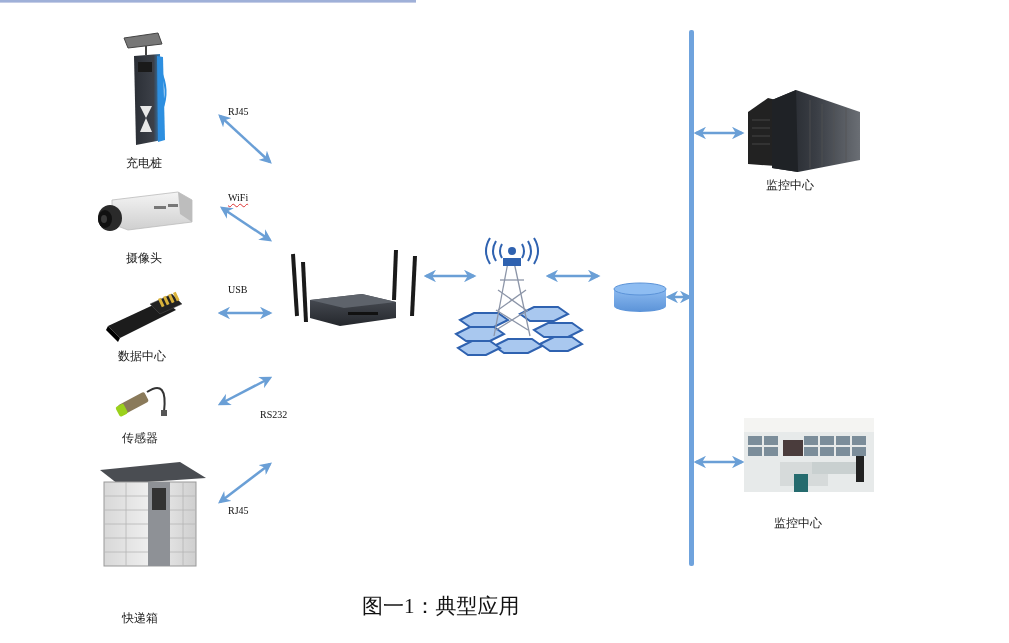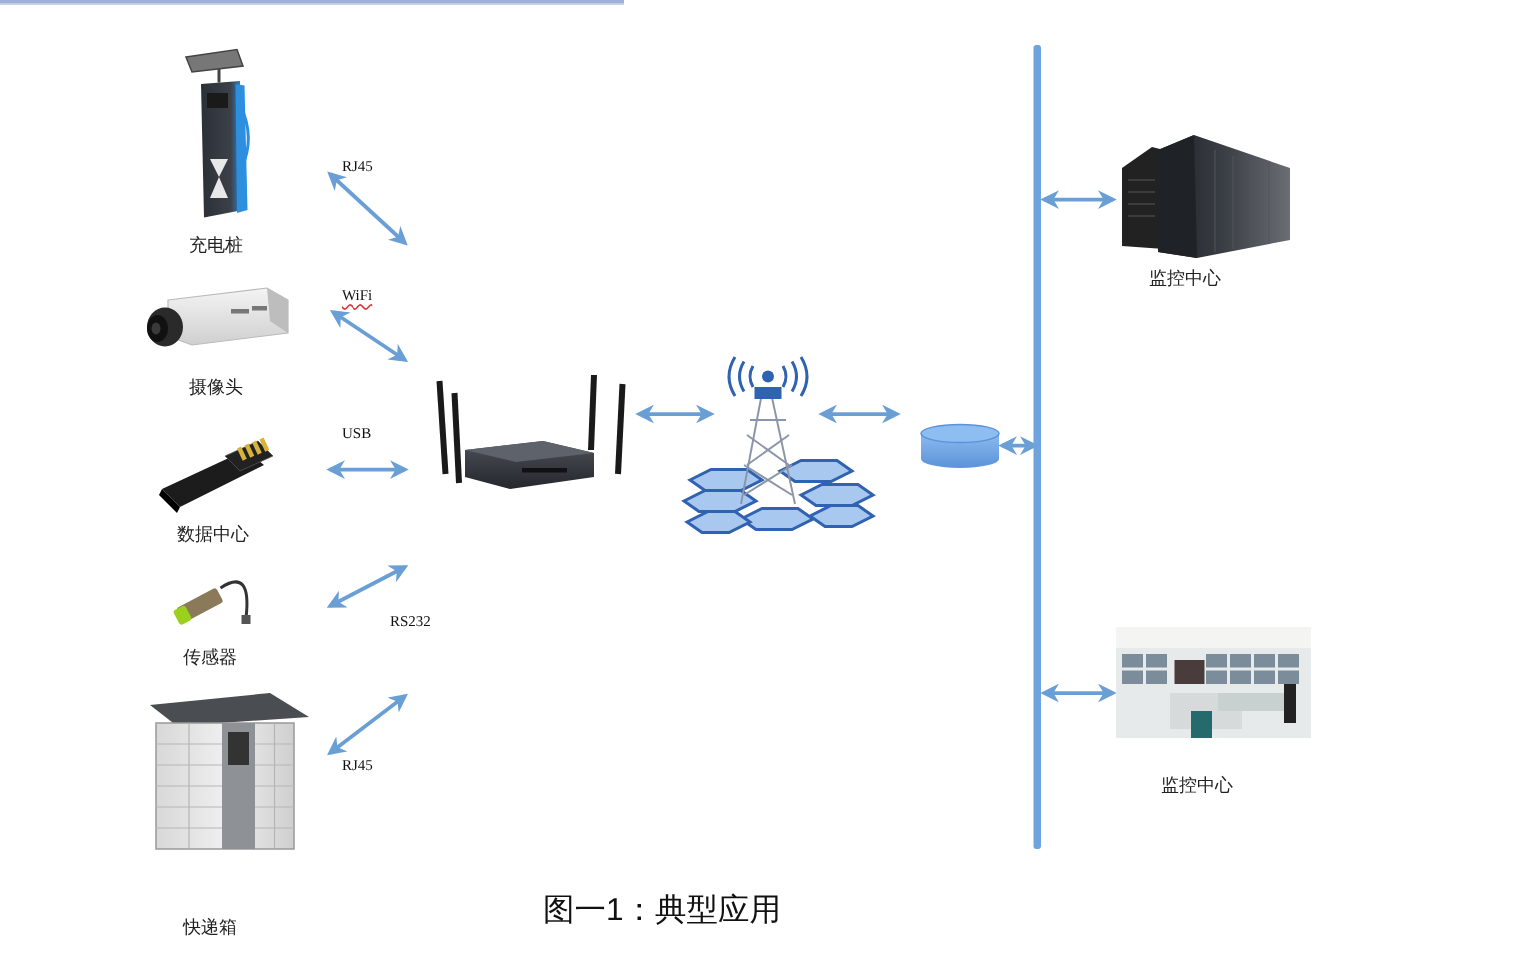--- a/index.html
+++ b/index.html
@@ -3,21 +3,21 @@
 <meta charset="utf-8">
 <style>
   html, body { margin: 0; padding: 0; background: #ffffff; }
   body { width: 1009px; height: 643px; position: relative; overflow: hidden;
          font-family: "Liberation Sans", "DejaVu Sans", sans-serif; }
   .abs { position: absolute; }
   .topbar { left: 0; top: 0; width: 416px; height: 2px; background: #9fb0d8; border-bottom: 1px solid #c5cde6; }
   .label { font-family: Liberation Sans, sans-serif; font-size: 12px; color: #222; white-space: nowrap; }
   .proto { font-family: Liberation Serif, serif; font-size: 10px; color: #111; white-space: nowrap; }
   .wavy { text-decoration: underline wavy #d33; text-decoration-thickness: 1px; text-underline-offset: 2px; }
-  .caption { font-family: Liberation Sans, sans-serif; font-size: 21px; color: #111; white-space: nowrap; }
+  .caption { font-family: Liberation Serif, serif; font-size: 21px; color: #111; white-space: nowrap; }
   svg.overlay { position: absolute; left: 0; top: 0; }
 </style>
 </head>
 <body>
 
 <div class="abs topbar"></div>
 
 <svg class="overlay" width="1009" height="643" viewBox="0 0 1009 643">
   <defs>
     <marker id="ah" viewBox="0 0 10 10" refX="8" refY="5" markerWidth="5" markerHeight="5" orient="auto-start-reverse">

